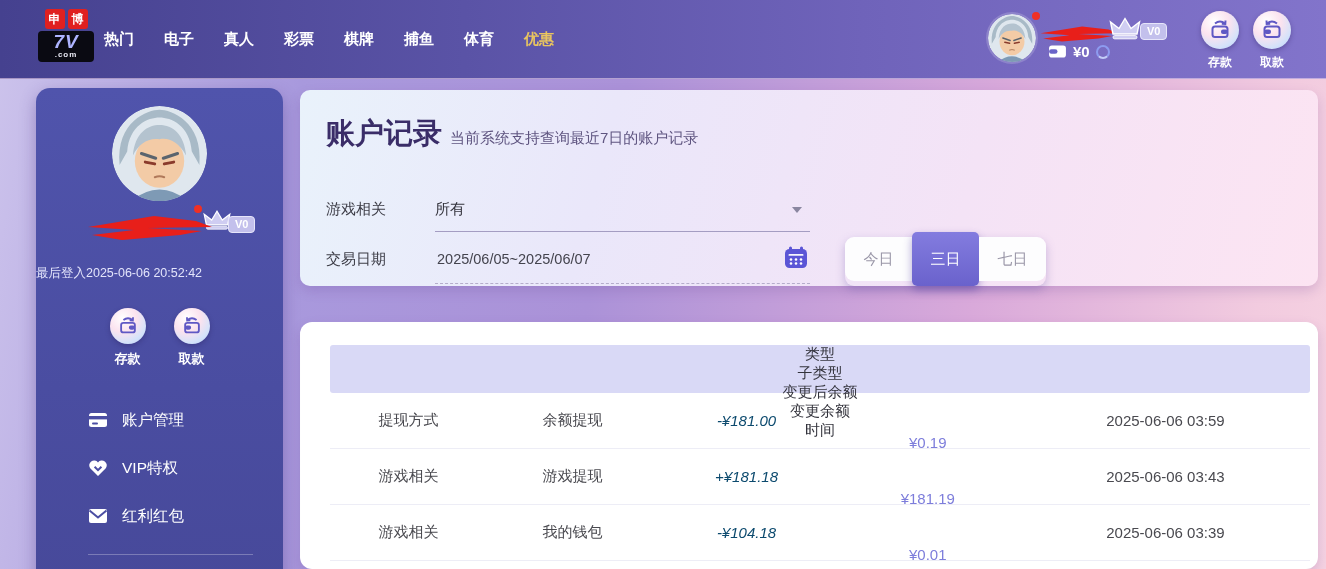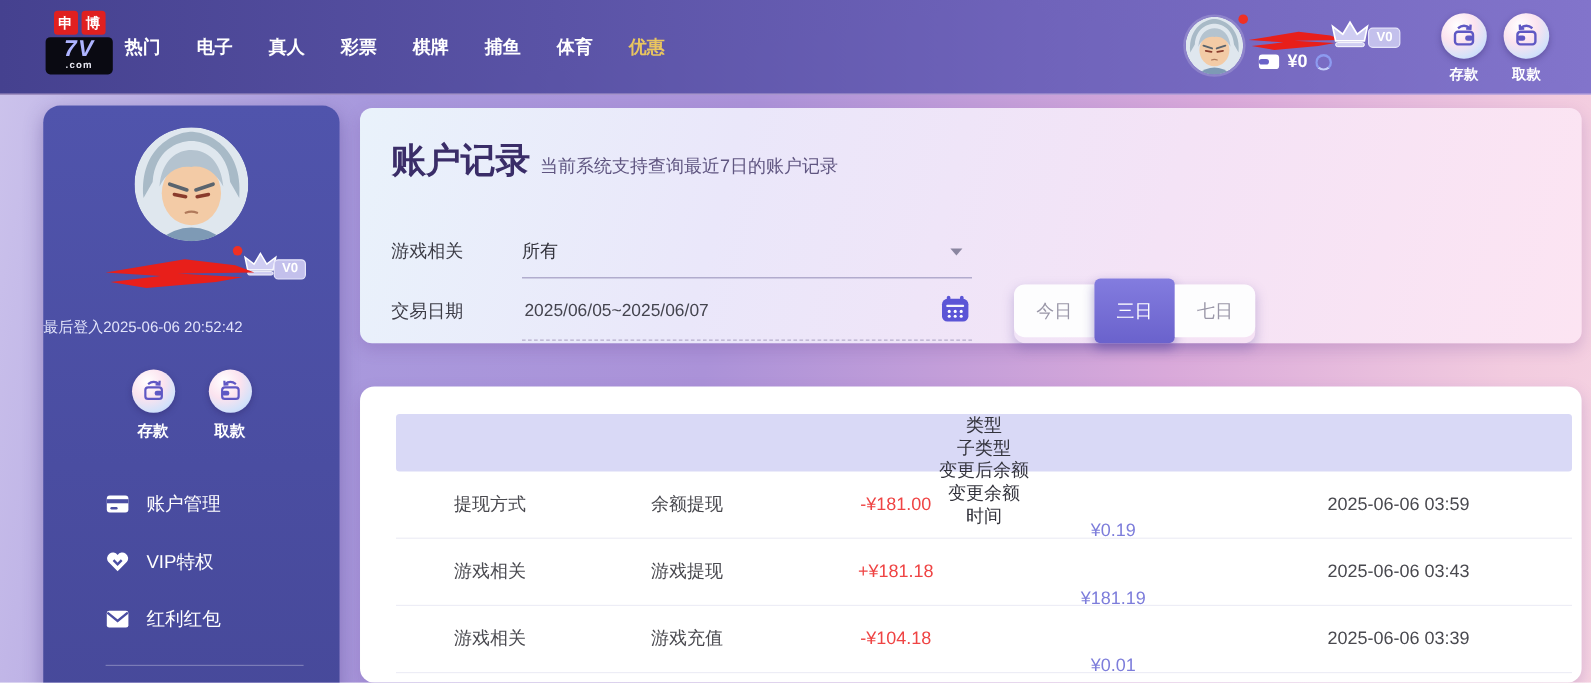--- a/index.html
+++ b/index.html
@@ -93,21 +93,21 @@
                       box-shadow:0 4px 9px rgba(80,60,160,.45); }
 
   
   .table-card { position:absolute; left:300px; top:322px; width:1018px; height:247px; background:#fff;
                 border-radius:12px; padding:23px 8px 0 30px; box-shadow:0 5px 12px rgba(110,70,150,.22); z-index:3; }
   .trow { display:flex; align-items:center; }
   .thead { height:48px; background:#d9d9f6; border-radius:3px; color:#33333c; font-size:15px;flex-direction:column; }
   .tbody-row { height:56px; border-bottom:1px solid #ededf6; font-size:15px; color:#49494f; }
   .c1{width:16%;} .c2{width:17.5%;} .c3{width:18%;} .c4{width:19%;} .c5{width:29.5%;}
   .cell { text-align:center; }
-  .neg { color:#ef4444; }
+  .neg { color:#0c4a6e;font-style:italic; }
   .aft { color:#7d7ddb;margin-top:44px; }
 </style>
 </head>
 <body>
 
 <svg width="0" height="0" style="position:absolute">
   <defs>
     <g id="avatar-art">
       <circle cx="50" cy="50" r="50" fill="#dfe7ee"></circle>
       <path d="M20 100 Q50 76 80 100 L80 102 L20 102 Z" fill="#7e9ab5"></path>
@@ -330,20 +330,20 @@
     </div>
     <div class="trow tbody-row">
       <span class="cell c1">游戏相关</span>
       <span class="cell c2">游戏提现</span>
       <span class="cell c3 neg">+¥181.18</span>
       <span class="cell c4 aft">¥181.19</span>
       <span class="cell c5">2025-06-06 03:43</span>
     </div>
     <div class="trow tbody-row">
       <span class="cell c1">游戏相关</span>
-      <span class="cell c2">游戏充值</span>
+      <span class="cell c2">我的钱包</span>
       <span class="cell c3 neg">-¥104.18</span>
       <span class="cell c4 aft">¥0.01</span>
       <span class="cell c5">2025-06-06 03:39</span>
     </div>
   </section>
 
 </div>
 
 </body></html>

